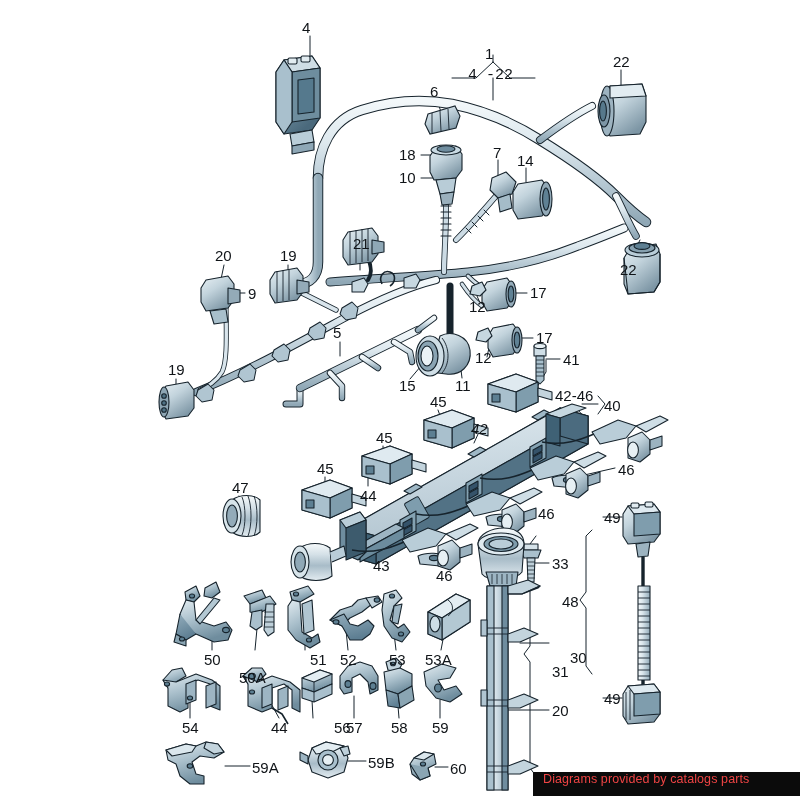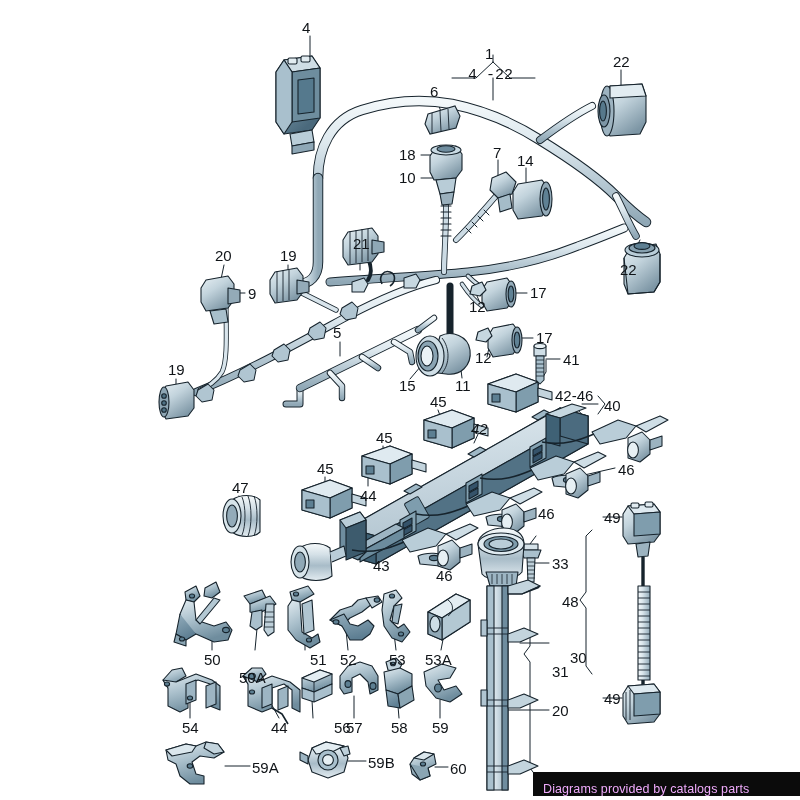--- a/index.html
+++ b/index.html
@@ -3,21 +3,21 @@
 <meta charset="utf-8">
 <style>
   html,body{margin:0;padding:0;background:#fff;}
   body{width:800px;height:800px;overflow:hidden;
        font-family:"Liberation Sans","DejaVu Sans",sans-serif;}
   #stage{position:relative;width:800px;height:800px;background:#ffffff;}
   svg#dia{position:absolute;left:0;top:0;width:800px;height:800px;display:block;}
   .lbl{position:absolute;font-size:15px;color:#101418;line-height:1;white-space:nowrap;
        font-family:"Liberation Sans","DejaVu Sans",sans-serif;}
   .watermark{position:absolute;left:533px;top:772px;width:267px;height:24px;
-     background:#0b0b0b;color:#f0abfc;font-size:12.5px;display:flex;align-items:flex-end;
+     background:#0b0b0b;color:#ef4444;font-size:12.5px;display:flex;align-items:flex-start;
      padding-left:10px;box-sizing:border-box;letter-spacing:.1px;}
 </style>
 </head>
 <body>
 
 <div id="stage">
 
 <svg id="dia" viewBox="0 0 800 800">
   <defs>
     <linearGradient id="tube" x1="0" y1="0" x2="0" y2="1">

